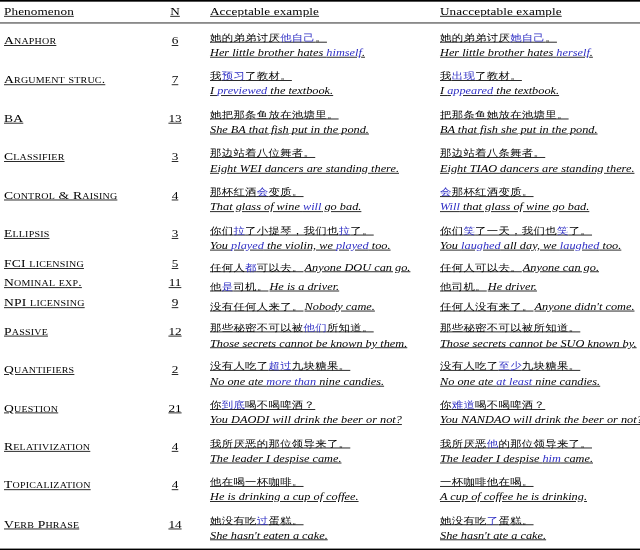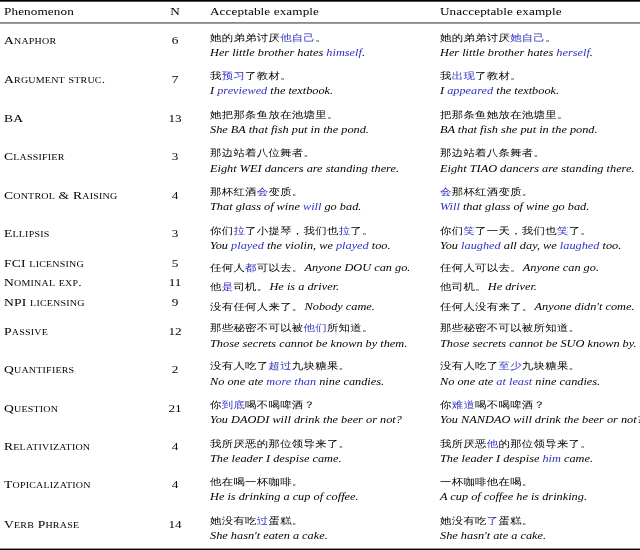--- a/index.html
+++ b/index.html
@@ -12,20 +12,21 @@
     height: 550px;
     overflow: hidden;
     font-family: "Liberation Serif", "DejaVu Serif", serif;
     color: #000000;
   }
   #table-wrap {
     width: 640px;
     height: 550px;
     position: relative;
     box-sizing: border-box;
+    text-decoration: underline;
   }
   table.ling-table {
     width: 640px;
     border-collapse: collapse;
     table-layout: fixed;
   }
   .rule-top {
     border-top: 2.2px solid #000;
   }
   .rule-mid {

